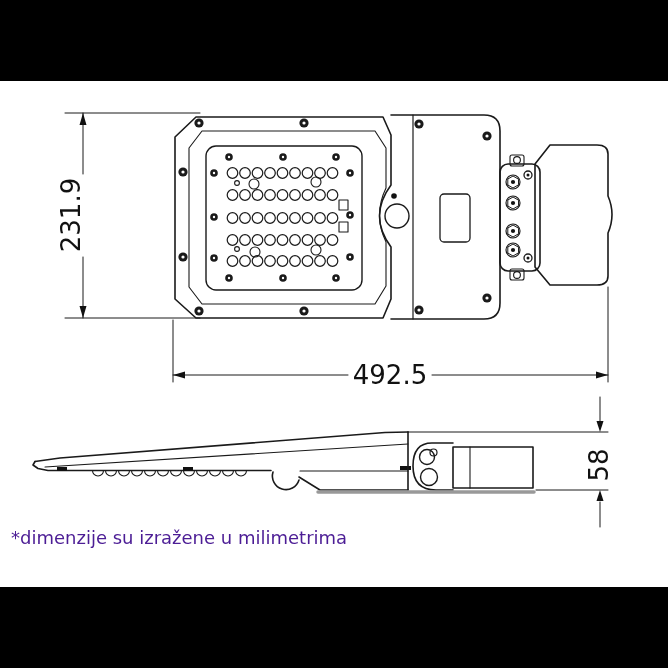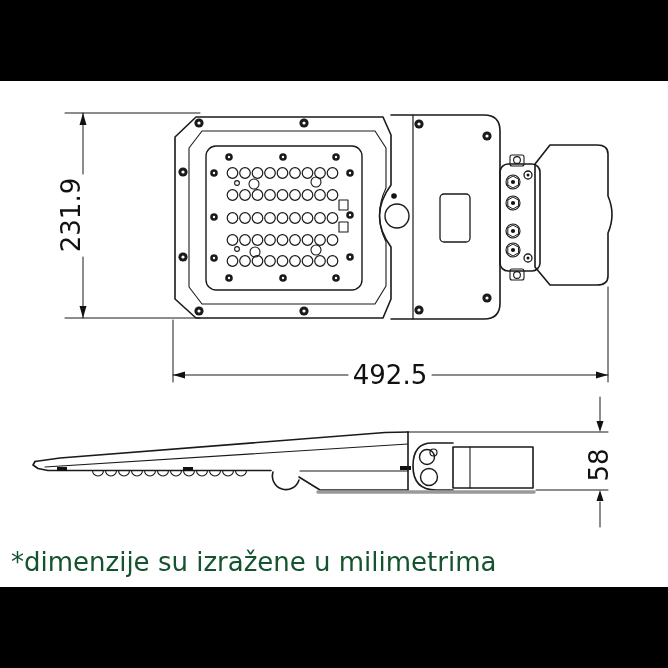--- a/index.html
+++ b/index.html
@@ -3,21 +3,21 @@
 <meta charset="utf-8">
 <style>
   html,body{margin:0;padding:0;background:#fff;}
   body{width:668px;height:668px;position:relative;overflow:hidden;
        font-family:"DejaVu Sans","Liberation Sans",sans-serif;}
   .letterbox{position:absolute;left:0;width:668px;background:#000;}
   #bar-top{top:0;height:81px;}
   #bar-bottom{top:587px;height:81px;}
   #paper{position:absolute;left:0;top:81px;width:668px;height:506px;background:#ffffff;}
   #drawing{position:absolute;left:0;top:0;}
-  #note{position:absolute;left:11px;top:466px;font-size:26px;color:#14532d;
+  #note{position:absolute;left:11px;top:446px;font-size:18px;color:#4c1d95;
         letter-spacing:0px;white-space:nowrap;}
   svg text{font-family:"DejaVu Sans","Liberation Sans",sans-serif;fill:#111;}
   .dim-text{font-size:26px;}
 </style>
 </head>
 <body>
 
 <div id="bar-top" class="letterbox"></div>
 
 <div id="paper">

